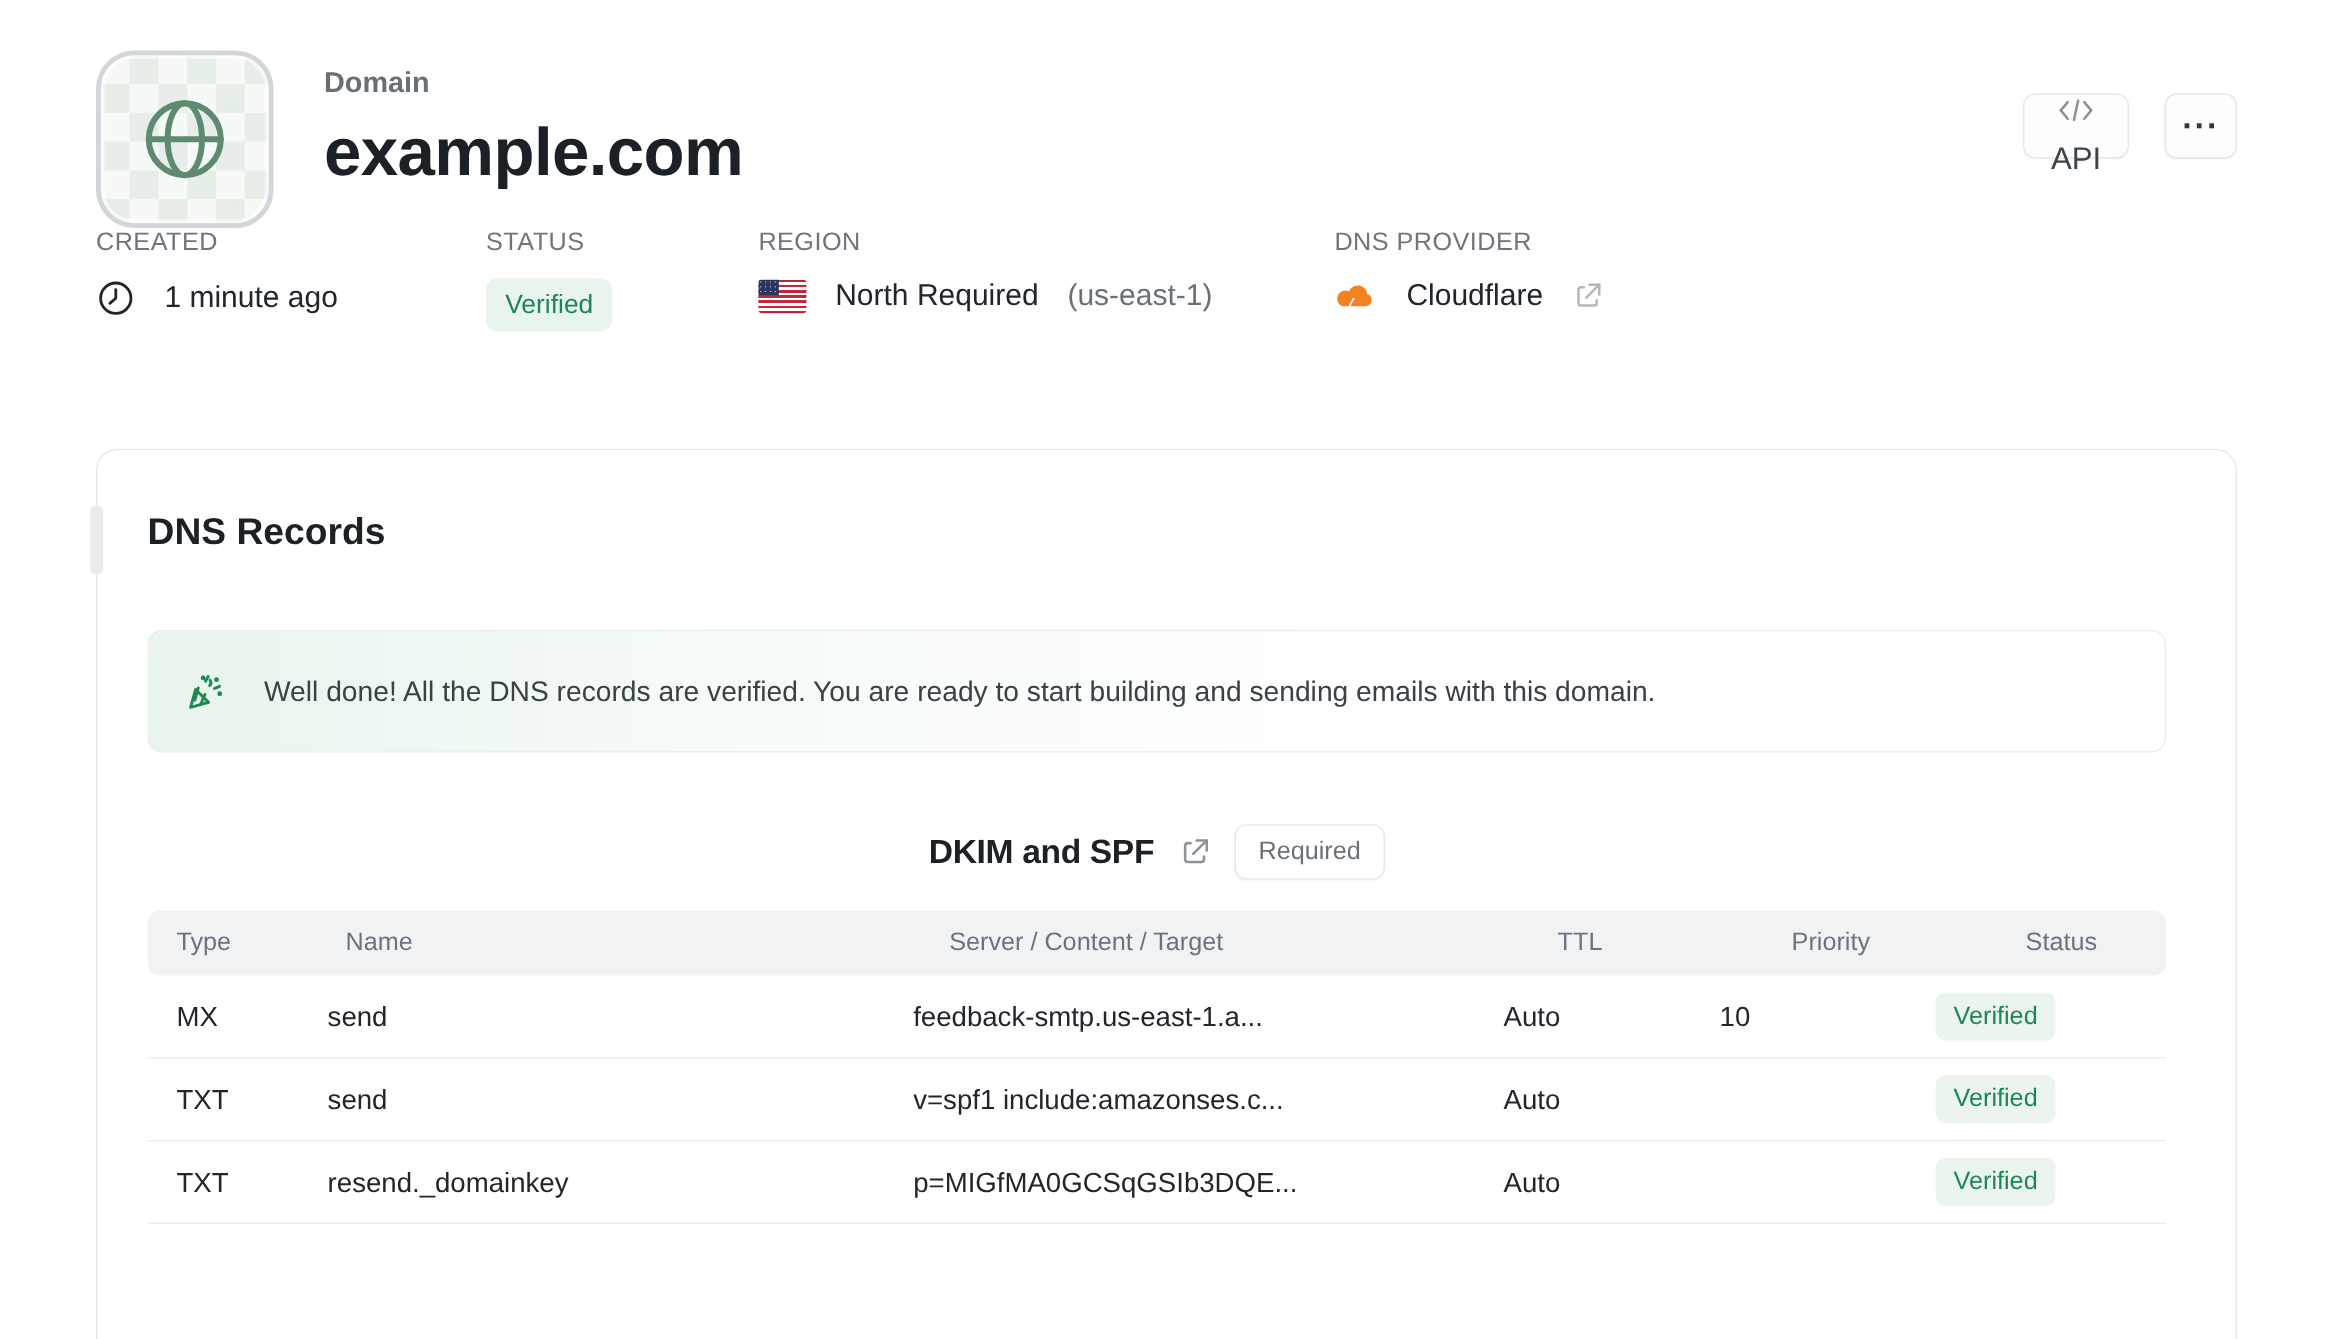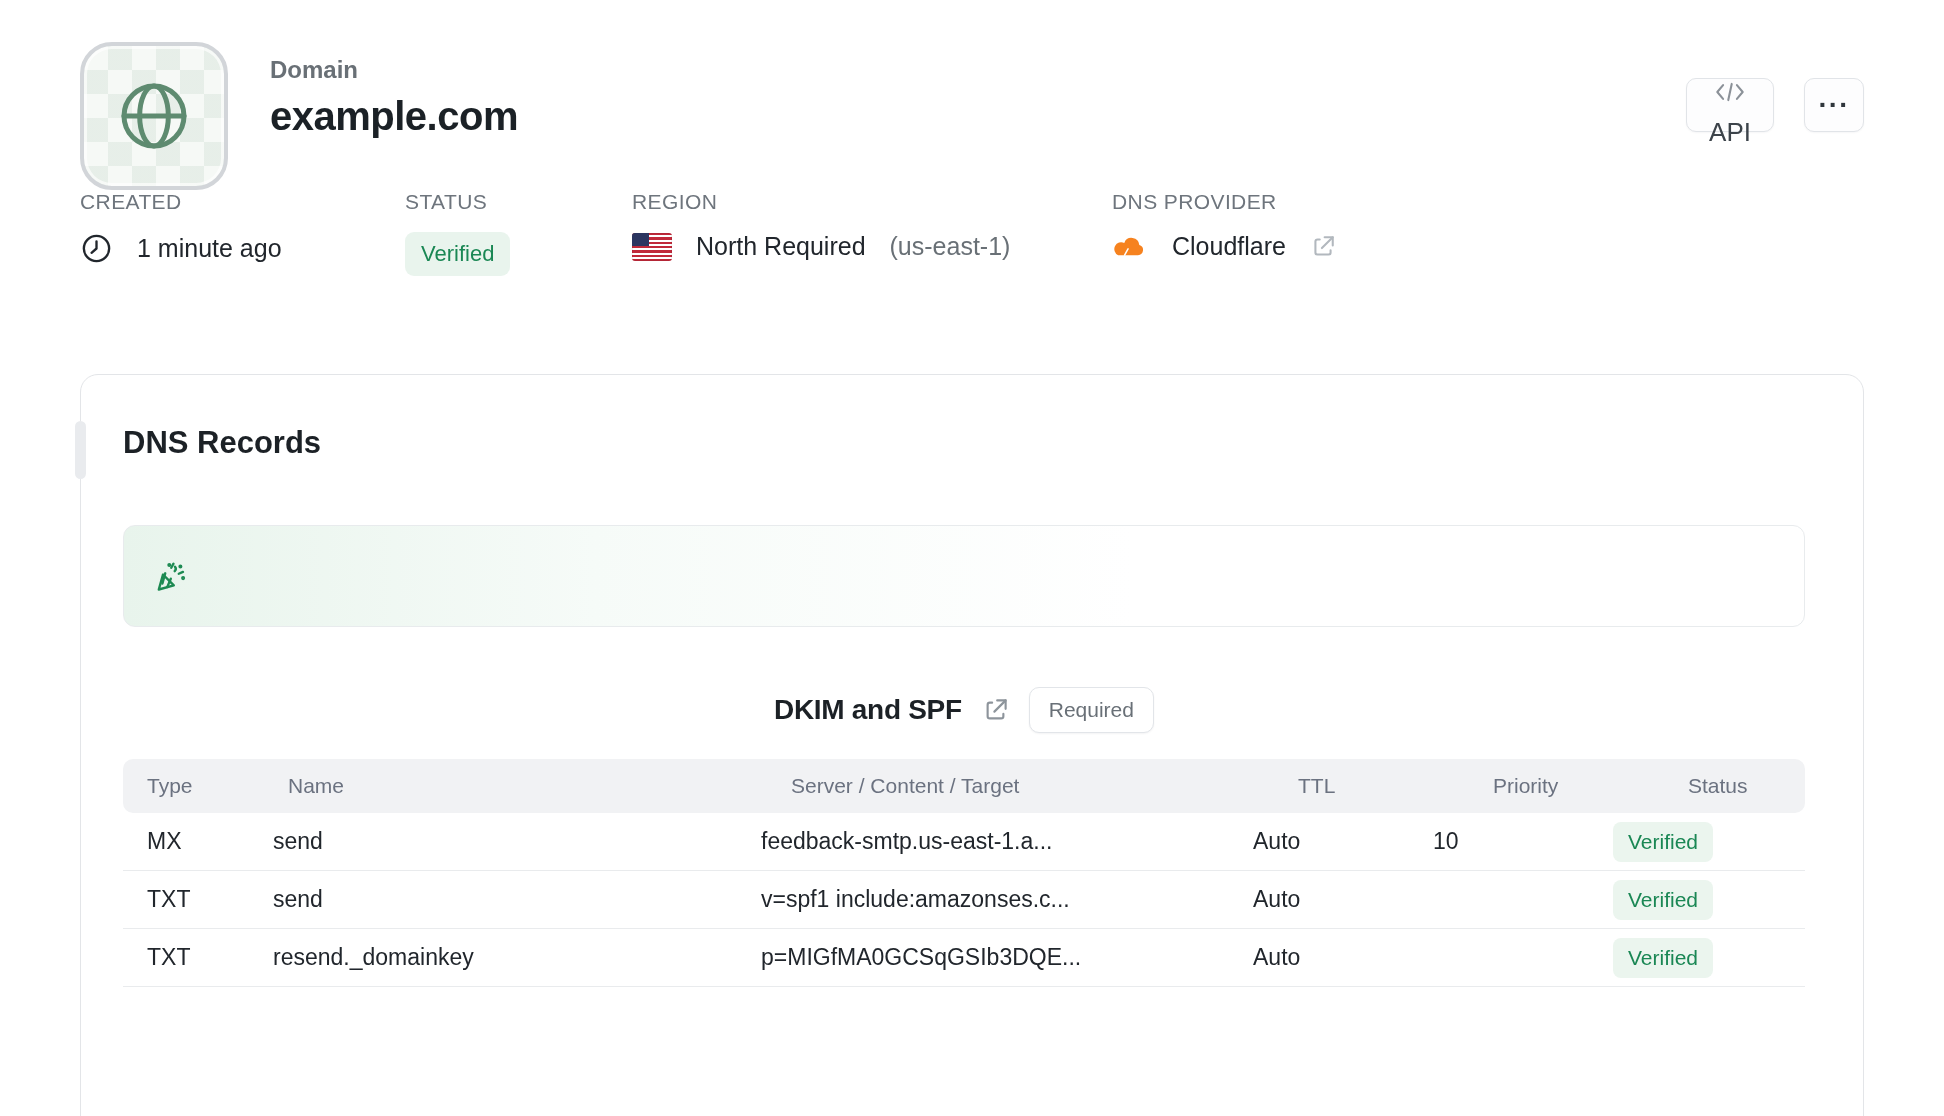--- a/index.html
+++ b/index.html
@@ -12,21 +12,21 @@
   .avatar { width:148px; height:148px; border:4px solid #d2d5d9; border-radius:32px;
             background-color:#f6f9f6;
             background-image:
               linear-gradient(45deg, rgba(122,160,136,.12) 25%, transparent 25%, transparent 75%, rgba(122,160,136,.12) 75%),
               linear-gradient(45deg, rgba(122,160,136,.12) 25%, transparent 25%, transparent 75%, rgba(122,160,136,.12) 75%);
             background-size:48px 48px; background-position:0 0, 24px 24px;
             display:flex; align-items:center; justify-content:center;
             box-shadow: inset 0 0 0 3px rgba(255,255,255,.65); }
   .title-block { margin-left:42px; margin-top:14px; }
   .kicker { font-size:24px; font-weight:600; color:#697076; }
-  .page-title { font-size:40px; font-weight:700; color:#1b2126; letter-spacing:-.5px; margin-top:10px; }
+  .page-title { font-size:56px; font-weight:700; color:#1b2126; letter-spacing:-.5px; margin-top:10px; }
   .top-actions { margin-left:auto; margin-top:36px; display:flex; gap:30px; }
   .btn { display:flex; align-items:center; gap:12px; height:54px; padding:0 22px;
          background:#fdfdfe; border:1px solid #e1e4e8; border-radius:10px;
          font-size:26px; color:#3c434a; cursor:pointer;
          box-shadow:0 1px 2px rgba(16,24,40,.04);flex-direction:column; }
   .btn-icon-only { justify-content:center; width:60px; padding:0; font-size:28px;
                    font-weight:700; color:#30363c; letter-spacing:1px; }
 
   
   .meta-row { display:flex; }
@@ -61,21 +61,21 @@
   .section-head { margin-top:60px; display:flex; align-items:center; gap:20px;justify-content:center; }
   .section-title { font-size:28px; font-weight:700; color:#1c2126; letter-spacing:-.3px; }
   .pill { font-size:21px; color:#697077; border:1px solid #e2e5e9; border-radius:10px;
           padding:10px 19px; background:#ffffff; box-shadow:0 1px 2px rgba(16,24,40,.05); }
 
   .table { margin-top:26px; }
   .trow { display:grid; grid-template-columns:126px 488px 492px 180px 180px 1fr;
           align-items:center; padding-left:24px; }
   .thead { background:#f1f2f4; border-radius:10px; height:54px;
            font-size:21px; font-weight:500; color:#6b7280;gap:15px; }
-  .tbody-row { height:58px; font-size:23px; color:#21262c; border-bottom:1px solid #e9ebed; }
+  .tbody-row { height:69px; font-size:23px; color:#21262c; border-bottom:1px solid #e9ebed; }
   .cell-badge { display:inline-block; background:#ebf5ee; color:#1a8754;
                 font-size:21px; padding:8px 15px; border-radius:8px; }
 
   .icon { flex:0 0 auto; display:inline-flex; align-items:center; justify-content:center; }
 </style>
 </head>
 <body>
 
 <div class="page">
 
@@ -169,20 +169,21 @@
           <path d="M7.5 10.2 5.6 17"></path>
           <path d="M11.2 13.8 8.8 19.4"></path>
           <path d="M11.5 6.5 13 3.8"></path>
           <path d="M16.5 10.5 19.3 9.3"></path>
           <path d="M13.8 8.8c.9-.9.9-2.1.2-3"></path>
           <circle cx="10.2" cy="4.6" r="0.55" fill="#1d8a52"></circle>
           <circle cx="17.6" cy="5.6" r="0.55" fill="#1d8a52"></circle>
           <circle cx="19.4" cy="13.4" r="0.55" fill="#1d8a52"></circle>
         </svg>
       </span>
+      <span class="banner-text">Well done! All the DNS records are verified. You are ready to start building and sending emails with this domain.</span>
     </div>
 
     <div class="section-head">
       <span class="section-title">DKIM and SPF</span>
       <span class="icon">
         <svg width="27" height="27" viewBox="0 0 24 24" fill="none" stroke="#8d949b" stroke-width="1.9" stroke-linecap="round" stroke-linejoin="round">
           <path d="M9 5H7a2 2 0 0 0-2 2v10a2 2 0 0 0 2 2h10a2 2 0 0 0 2-2v-2"></path>
           <path d="M13.5 3H21v7.5"></path>
           <path d="M11 13 21 3"></path>
         </svg>

